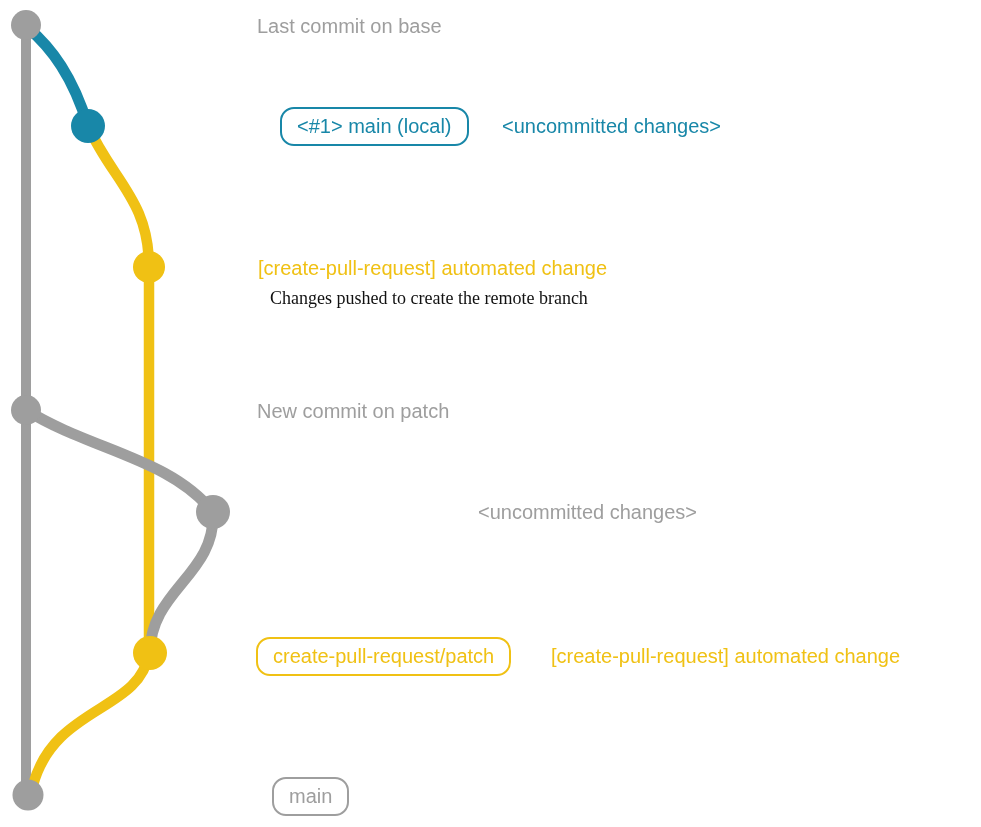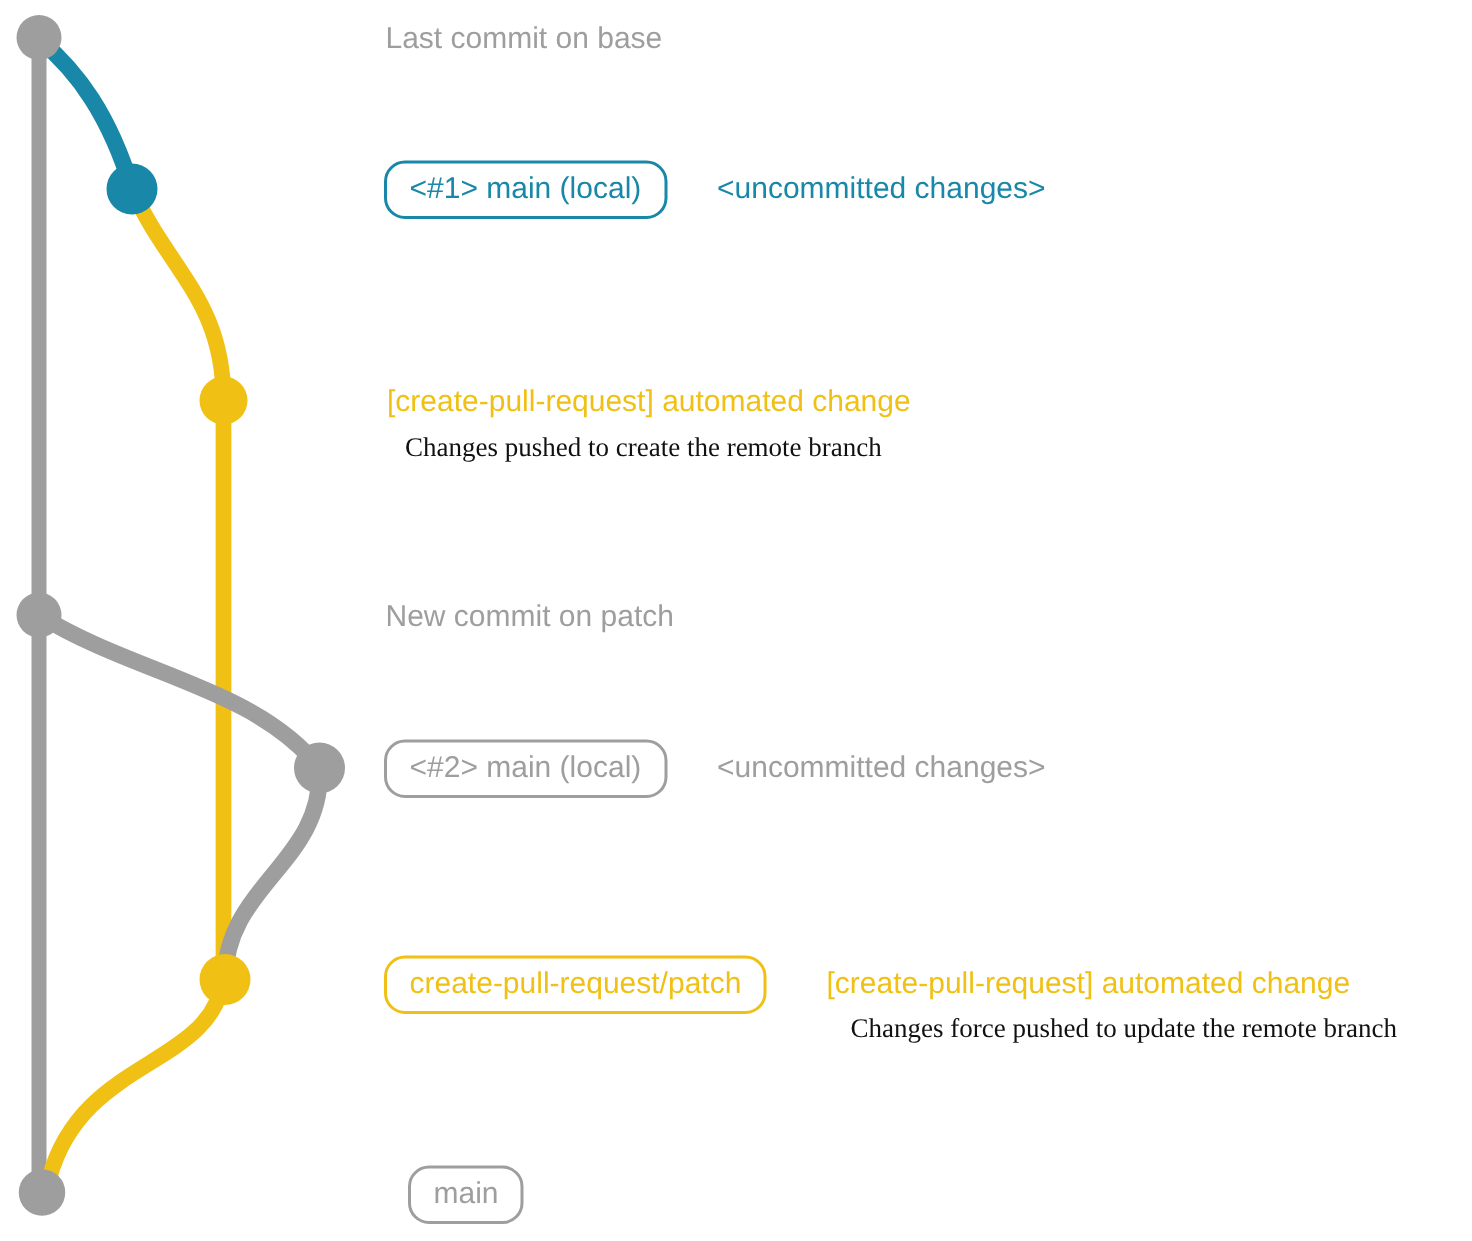--- a/index.html
+++ b/index.html
@@ -7,21 +7,21 @@
     width: 981px; height: 827px;
     background: var(--background, #ffffff);
     font-family: "Liberation Sans", sans-serif;
     overflow: hidden;
   }
   .canvas { position: relative; width: 981px; height: 827px; text-align: right; }
   .graph-svg { position: absolute; left: 0; top: 0; }
   .anno { position: absolute; white-space: nowrap; }
   .title { font-size: 20px; line-height: 24px; }
   .gray   { color: var(--gray,   #9e9e9e); }
-  .teal   { color: var(--teal,   #1887a8); }
+  .teal   { color: var(--teal,   #1887a8); margin-left: 24px; }
   .yellow { color: var(--yellow, #f0c114); }
   .subtitle {
     position: absolute; white-space: nowrap;
     font-family: "Liberation Serif", serif;
     font-size: 18px; line-height: 24px;
     color: var(--ink, #111111);
   }
   .badge {
     position: absolute; white-space: nowrap;
     font-size: 20px; line-height: 35px;
@@ -61,22 +61,20 @@
   <div class="anno title gray" style="left:257px; top:14px">Last commit on base</div>
 
   <div class="badge teal" style="left:256px; top:107px">&lt;#1&gt; main (local)</div>
   <div class="anno title teal" style="left:478px; top:114px">&lt;uncommitted changes&gt;</div>
 
   <div class="anno title yellow" style="left:258px; top:256px">[create-pull-request] automated change</div>
   <div class="subtitle" style="left:270px; top:286px">Changes pushed to create the remote branch</div>
 
   <div class="anno title gray" style="left:257px; top:399px">New commit on patch</div>
 
-  <div class="badge gray" style="left:256px; top:493px">&lt;#2&gt; main (local)</div>
   <div class="anno title gray" style="left:478px; top:500px">&lt;uncommitted changes&gt;</div>
 
   <div class="badge yellow" style="left:256px; top:637px">create-pull-request/patch</div>
   <div class="anno title yellow" style="left:551px; top:644px">[create-pull-request] automated change</div>
-  <div class="subtitle" style="left:567px; top:673px">Changes force pushed to update the remote branch</div>
 
   <div class="badge gray" style="left:272px; top:777px">main</div>
 
 </div>
 
 </body></html>

